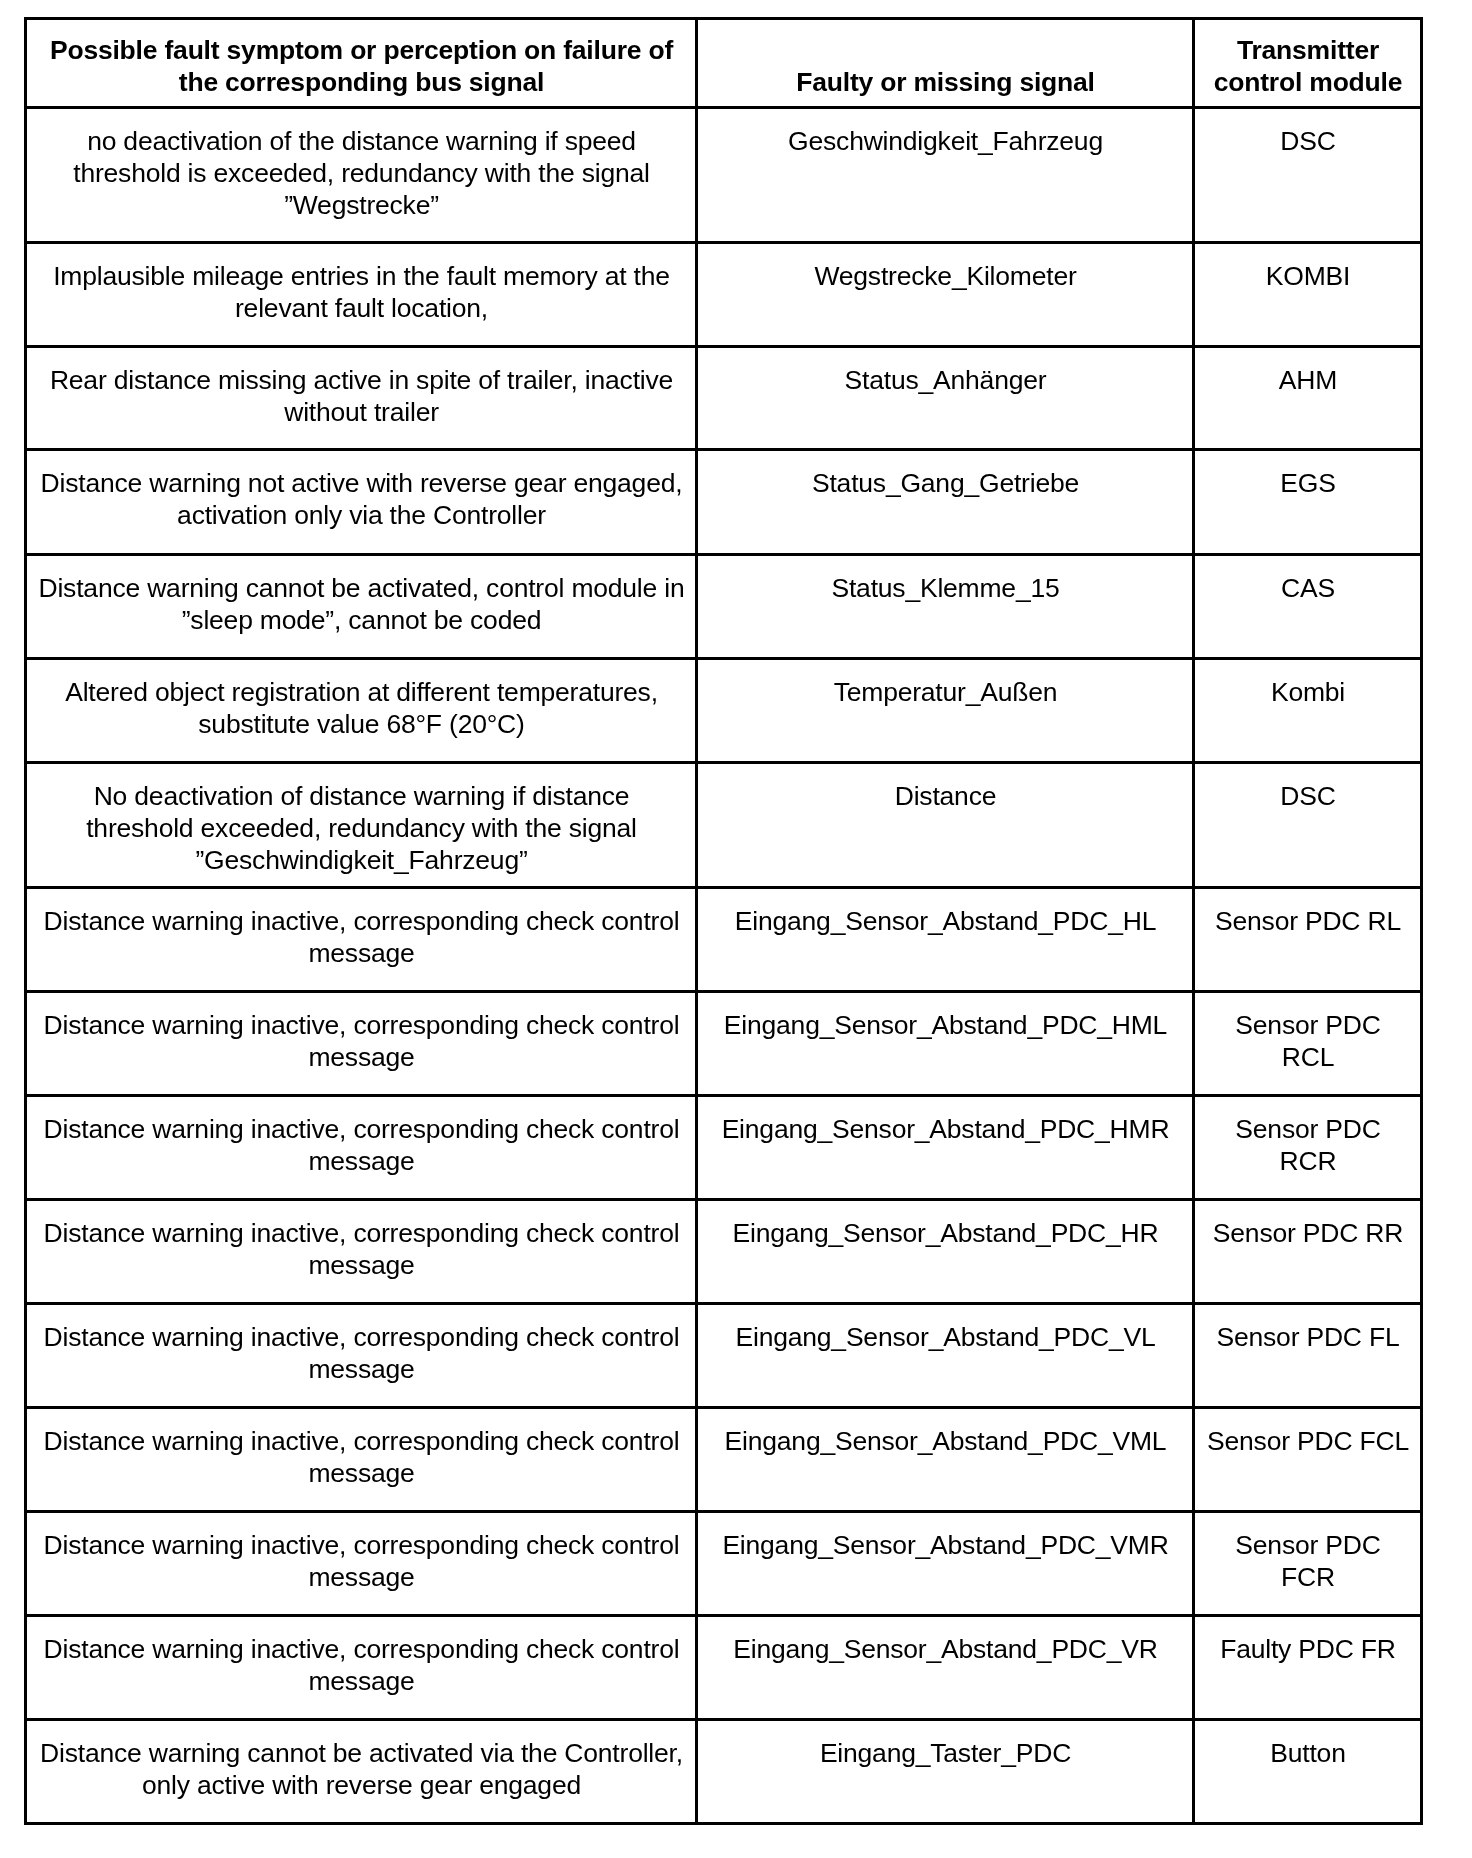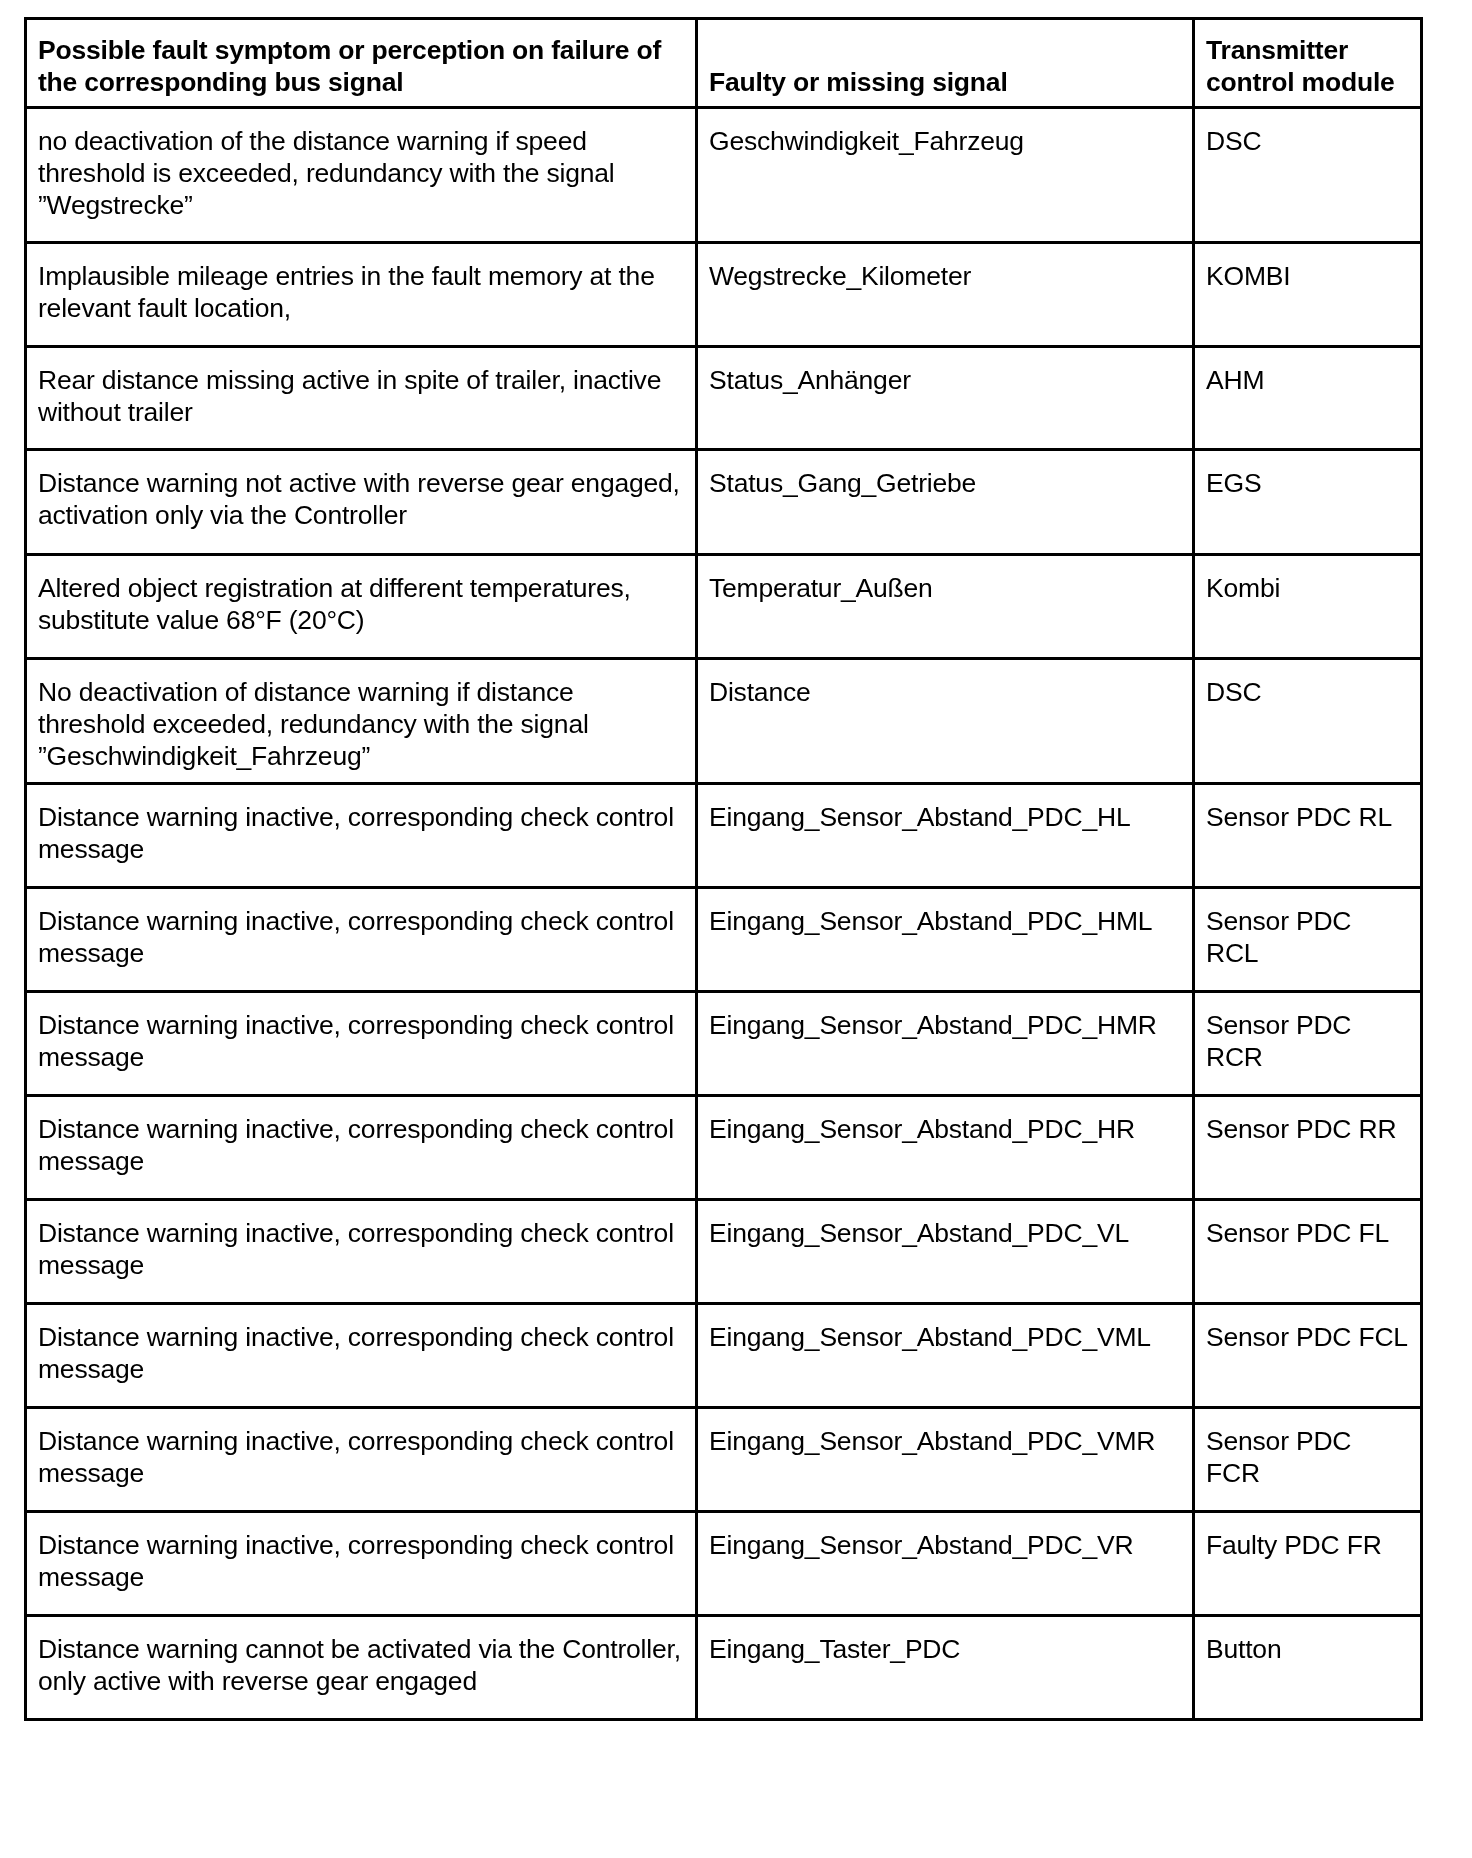--- a/index.html
+++ b/index.html
@@ -3,21 +3,21 @@
 <meta charset="utf-8">
 <style>
   html, body { margin: 0; padding: 0; background: #ffffff; }
   body { width: 1472px; height: 1858px; position: relative; overflow: hidden;
          font-family: "Liberation Sans", sans-serif; color: #000; }
   table.fault-table {
     position: absolute; left: 24px; top: 17px;
     width: 1396px; border-collapse: collapse; table-layout: fixed;
   }
   table.fault-table td, table.fault-table th {
-    border: 3px solid #000; vertical-align: top; text-align: left;
+    border: 3px solid #000; vertical-align: top; text-align: center;
     padding: 16px 10px 10px 11px; font-size: 26.5px; line-height: 32px;
     font-weight: normal; letter-spacing: -0.2px;
   }
   table.fault-table th { font-weight: bold; vertical-align: bottom; padding-bottom: 8px; padding-top: 10px; }
   col.c1 { width: 671px; }
   col.c2 { width: 497px; }
   col.c3 { width: 228px; }
 </style>
 </head>
 <body>
@@ -48,20 +48,25 @@
     </tr>
     <tr style="height:103px">
       <td>Rear distance missing active in spite of trailer, inactive without trailer</td>
       <td>Status_Anhänger</td>
       <td>AHM</td>
     </tr>
     <tr style="height:105px">
       <td>Distance warning not active with reverse gear engaged, activation only via the Controller</td>
       <td>Status_Gang_Getriebe</td>
       <td>EGS</td>
+    </tr>
+    <tr style="height:104px">
+      <td>Distance warning cannot be activated, control module in ”sleep mode”, cannot be coded</td>
+      <td>Status_Klemme_15</td>
+      <td>CAS</td>
     </tr>
     <tr style="height:104px">
       <td>Altered object registration at different temperatures, substitute value 68°F (20°C)</td>
       <td>Temperatur_Außen</td>
       <td>Kombi</td>
     </tr>
     <tr style="height:108px">
       <td>No deactivation of distance warning if distance threshold exceeded, redundancy with the signal ”Geschwindigkeit_Fahrzeug”</td>
       <td>Distance</td>
       <td>DSC</td>

